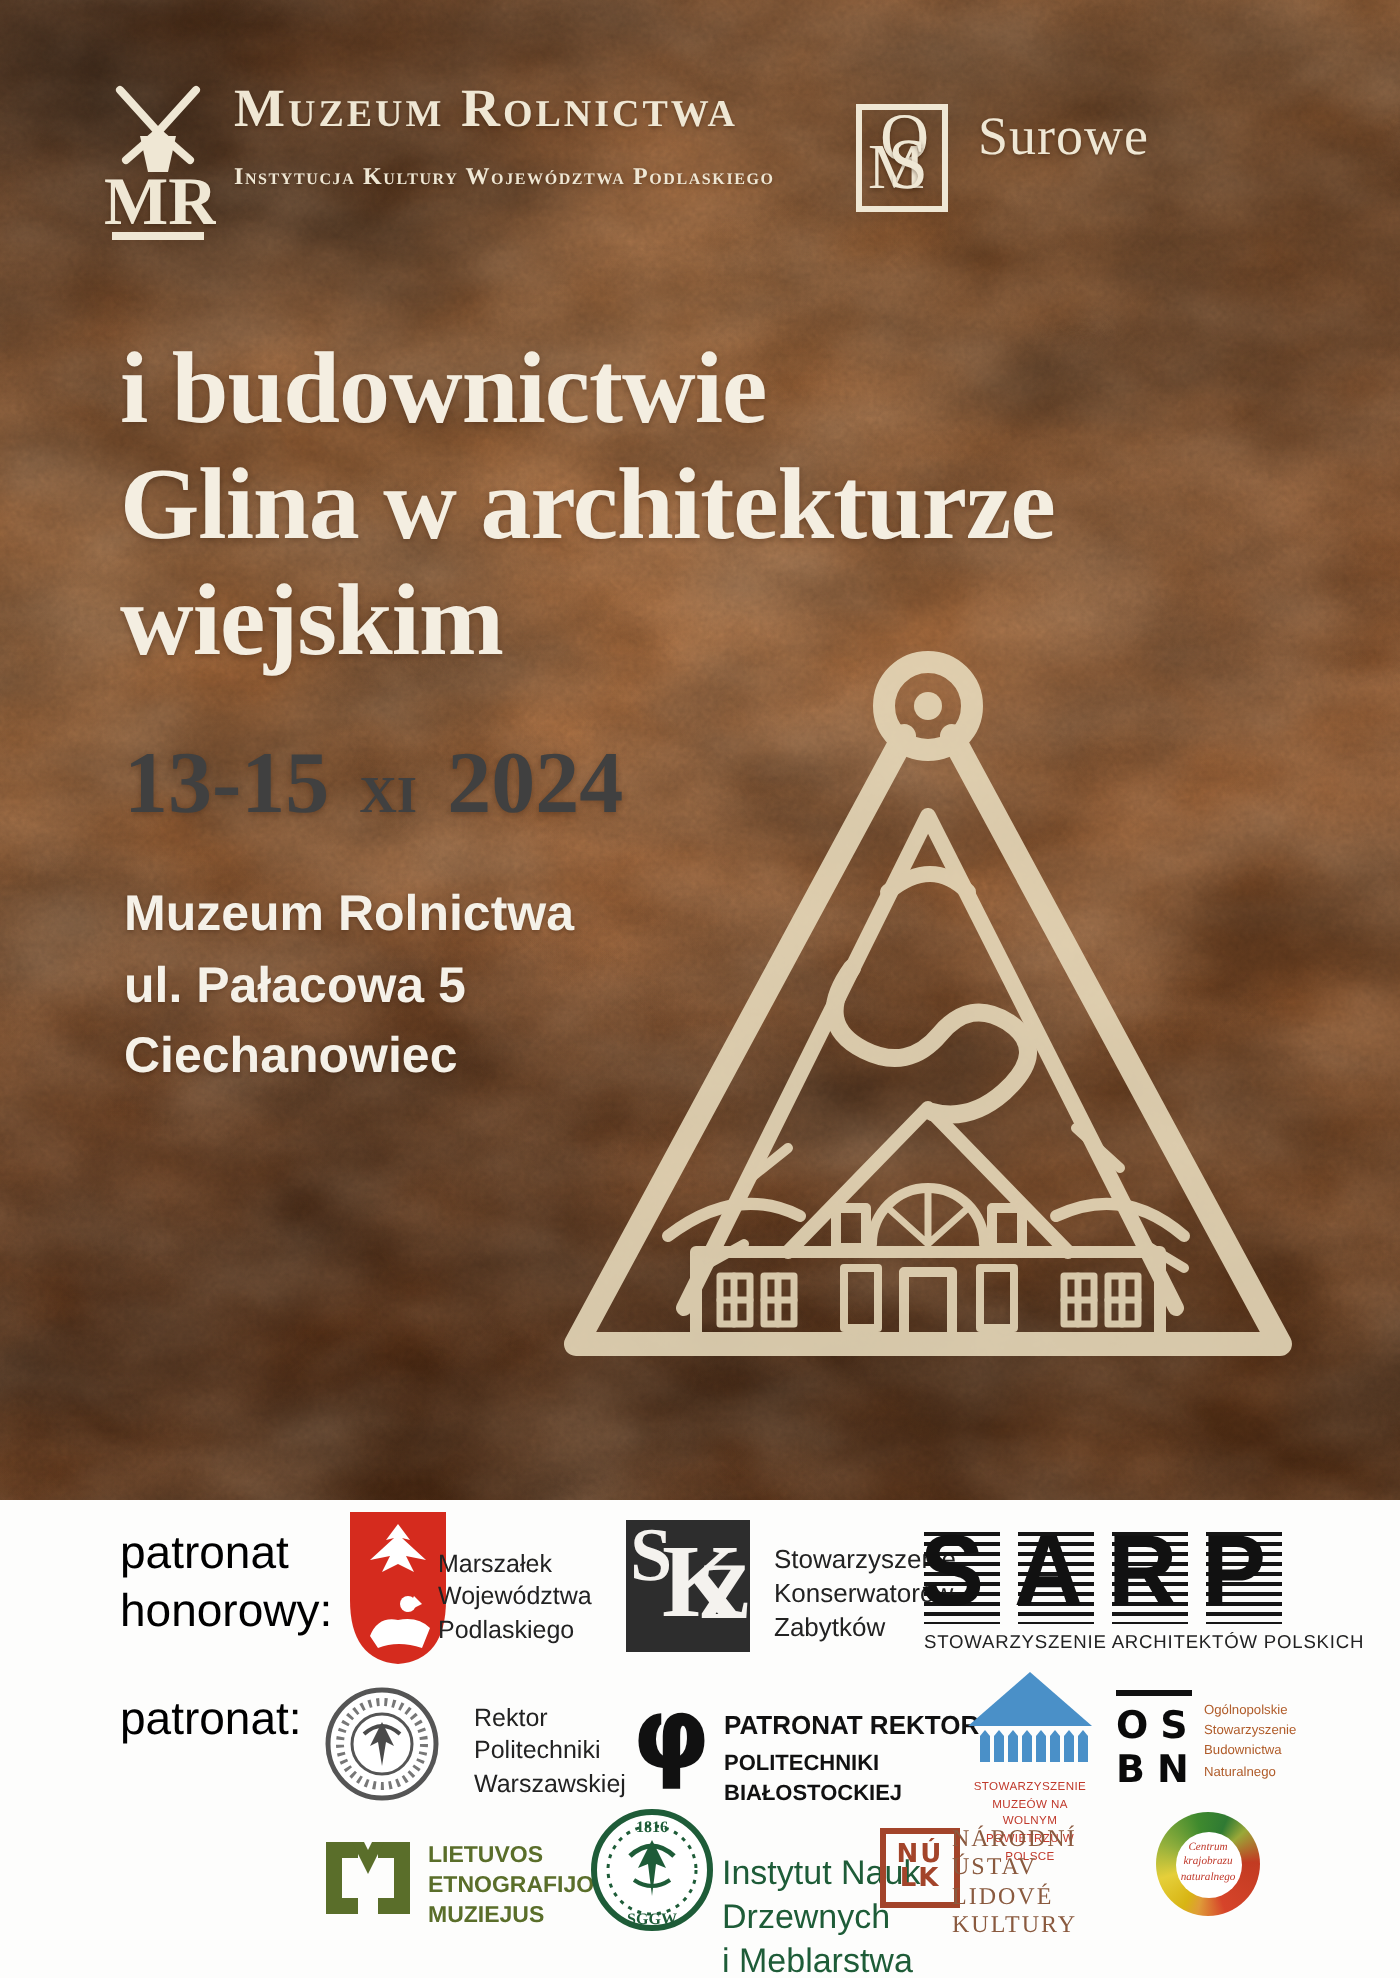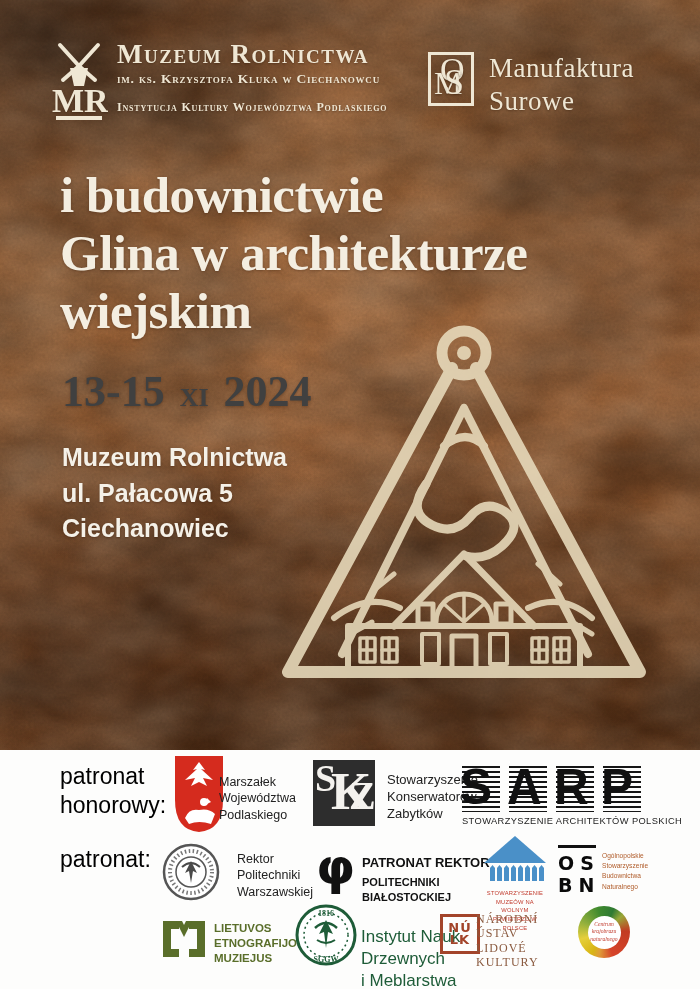--- a/index.html
+++ b/index.html
@@ -120,33 +120,31 @@
           <path d="M29 26 L48 5"></path>
           <path d="M29 26 L13 40"></path>
           <path d="M29 26 L45 40"></path>
       </g>
       <path d="M20 28 L38 28 L34 46 L24 46 Z" fill="#efe7d4"></path>
       <text x="2" y="72" font-family="Liberation Serif, serif" font-weight="bold" font-size="34" fill="#efe7d4">MR</text>
       <rect x="6" y="76" width="46" height="4" fill="#efe7d4"></rect>
     </svg>
     <div class="mr-text">
       <div class="l1">Muzeum Rolnictwa</div>
-      <div class="l2">im. ks. Krzysztofa Kluka w Ciechanowcu</div>
       <div class="l3">Instytucja Kultury Województwa Podlaskiego</div>
     </div>
   </div>
 
   <div class="ms-logo hdr-cream">
     <div class="ms-box">
       <span class="ms-o">O</span>
       <span class="ms-m">M</span>
       <span class="ms-s">S</span>
     </div>
     <div class="ms-name">
-      <div>Manufaktura</div>
       <div>Surowe</div>
     </div>
   </div>
 
   <div class="title">
     <div>i budownictwie</div>
     <div>Glina w architekturze</div>
     <div>wiejskim</div>
   </div>
 

